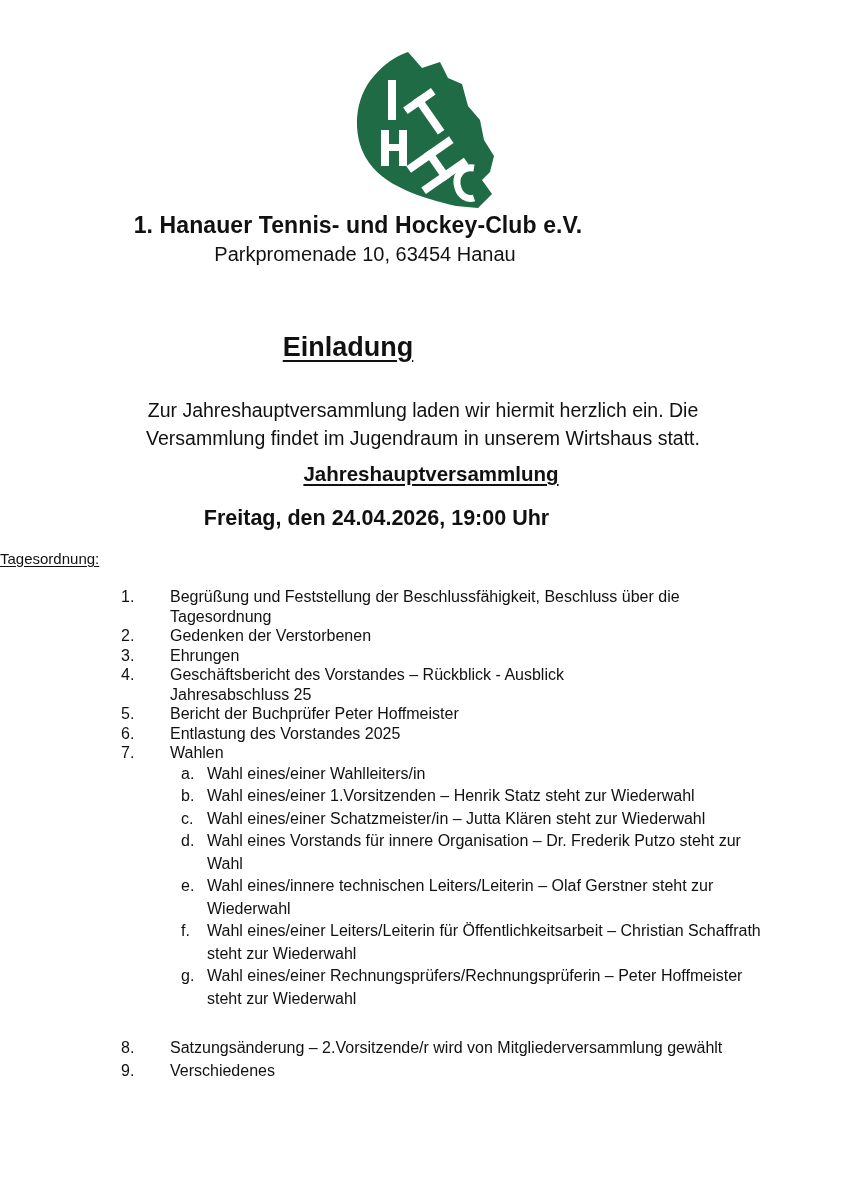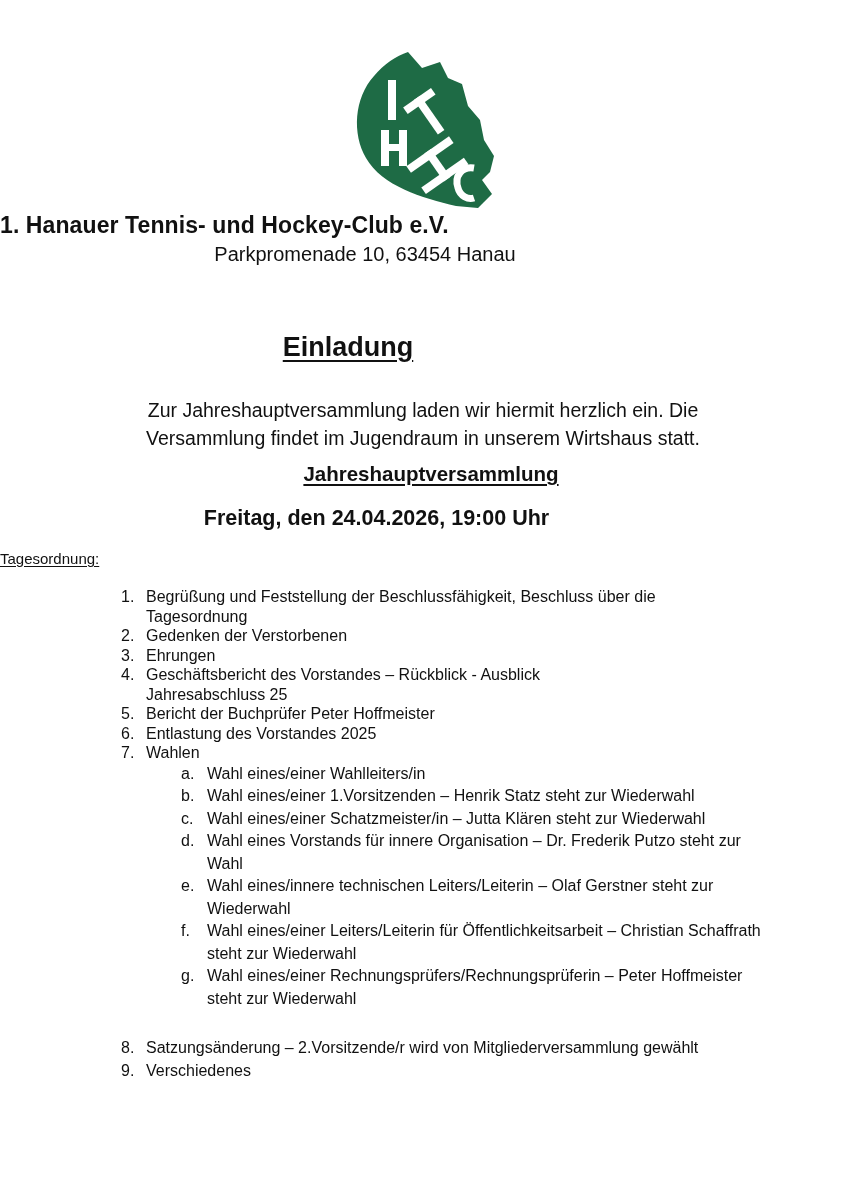--- a/index.html
+++ b/index.html
@@ -20,20 +20,21 @@
       left: 352px;
       top: 48px;
       width: 148px;
       height: 166px;
     }
     .club-name {
       position: absolute;
       left: 0;
       width: 716px;
       top: 212px;
+      text-align: center;
       font-size: 23px;
       font-weight: bold;
       letter-spacing: 0.1px;
     }
     .club-address {
       position: absolute;
       left: 0;
       width: 730px;
       top: 243px;
       text-align: center;
@@ -101,20 +102,21 @@
     .item {
       display: flex;
       align-items: flex-start;
     }
     .item .num {
       width: 25px;
       flex: 0 0 25px;
     }
     .item .txt {
       flex: 1 1 auto;
+      margin-left: 24px;
     }
     .subitems {
       margin-left: 60px;
       width: 580px;
       line-height: 22.5px;
     }
     .sub {
       display: flex;
       align-items: flex-start;
     }

